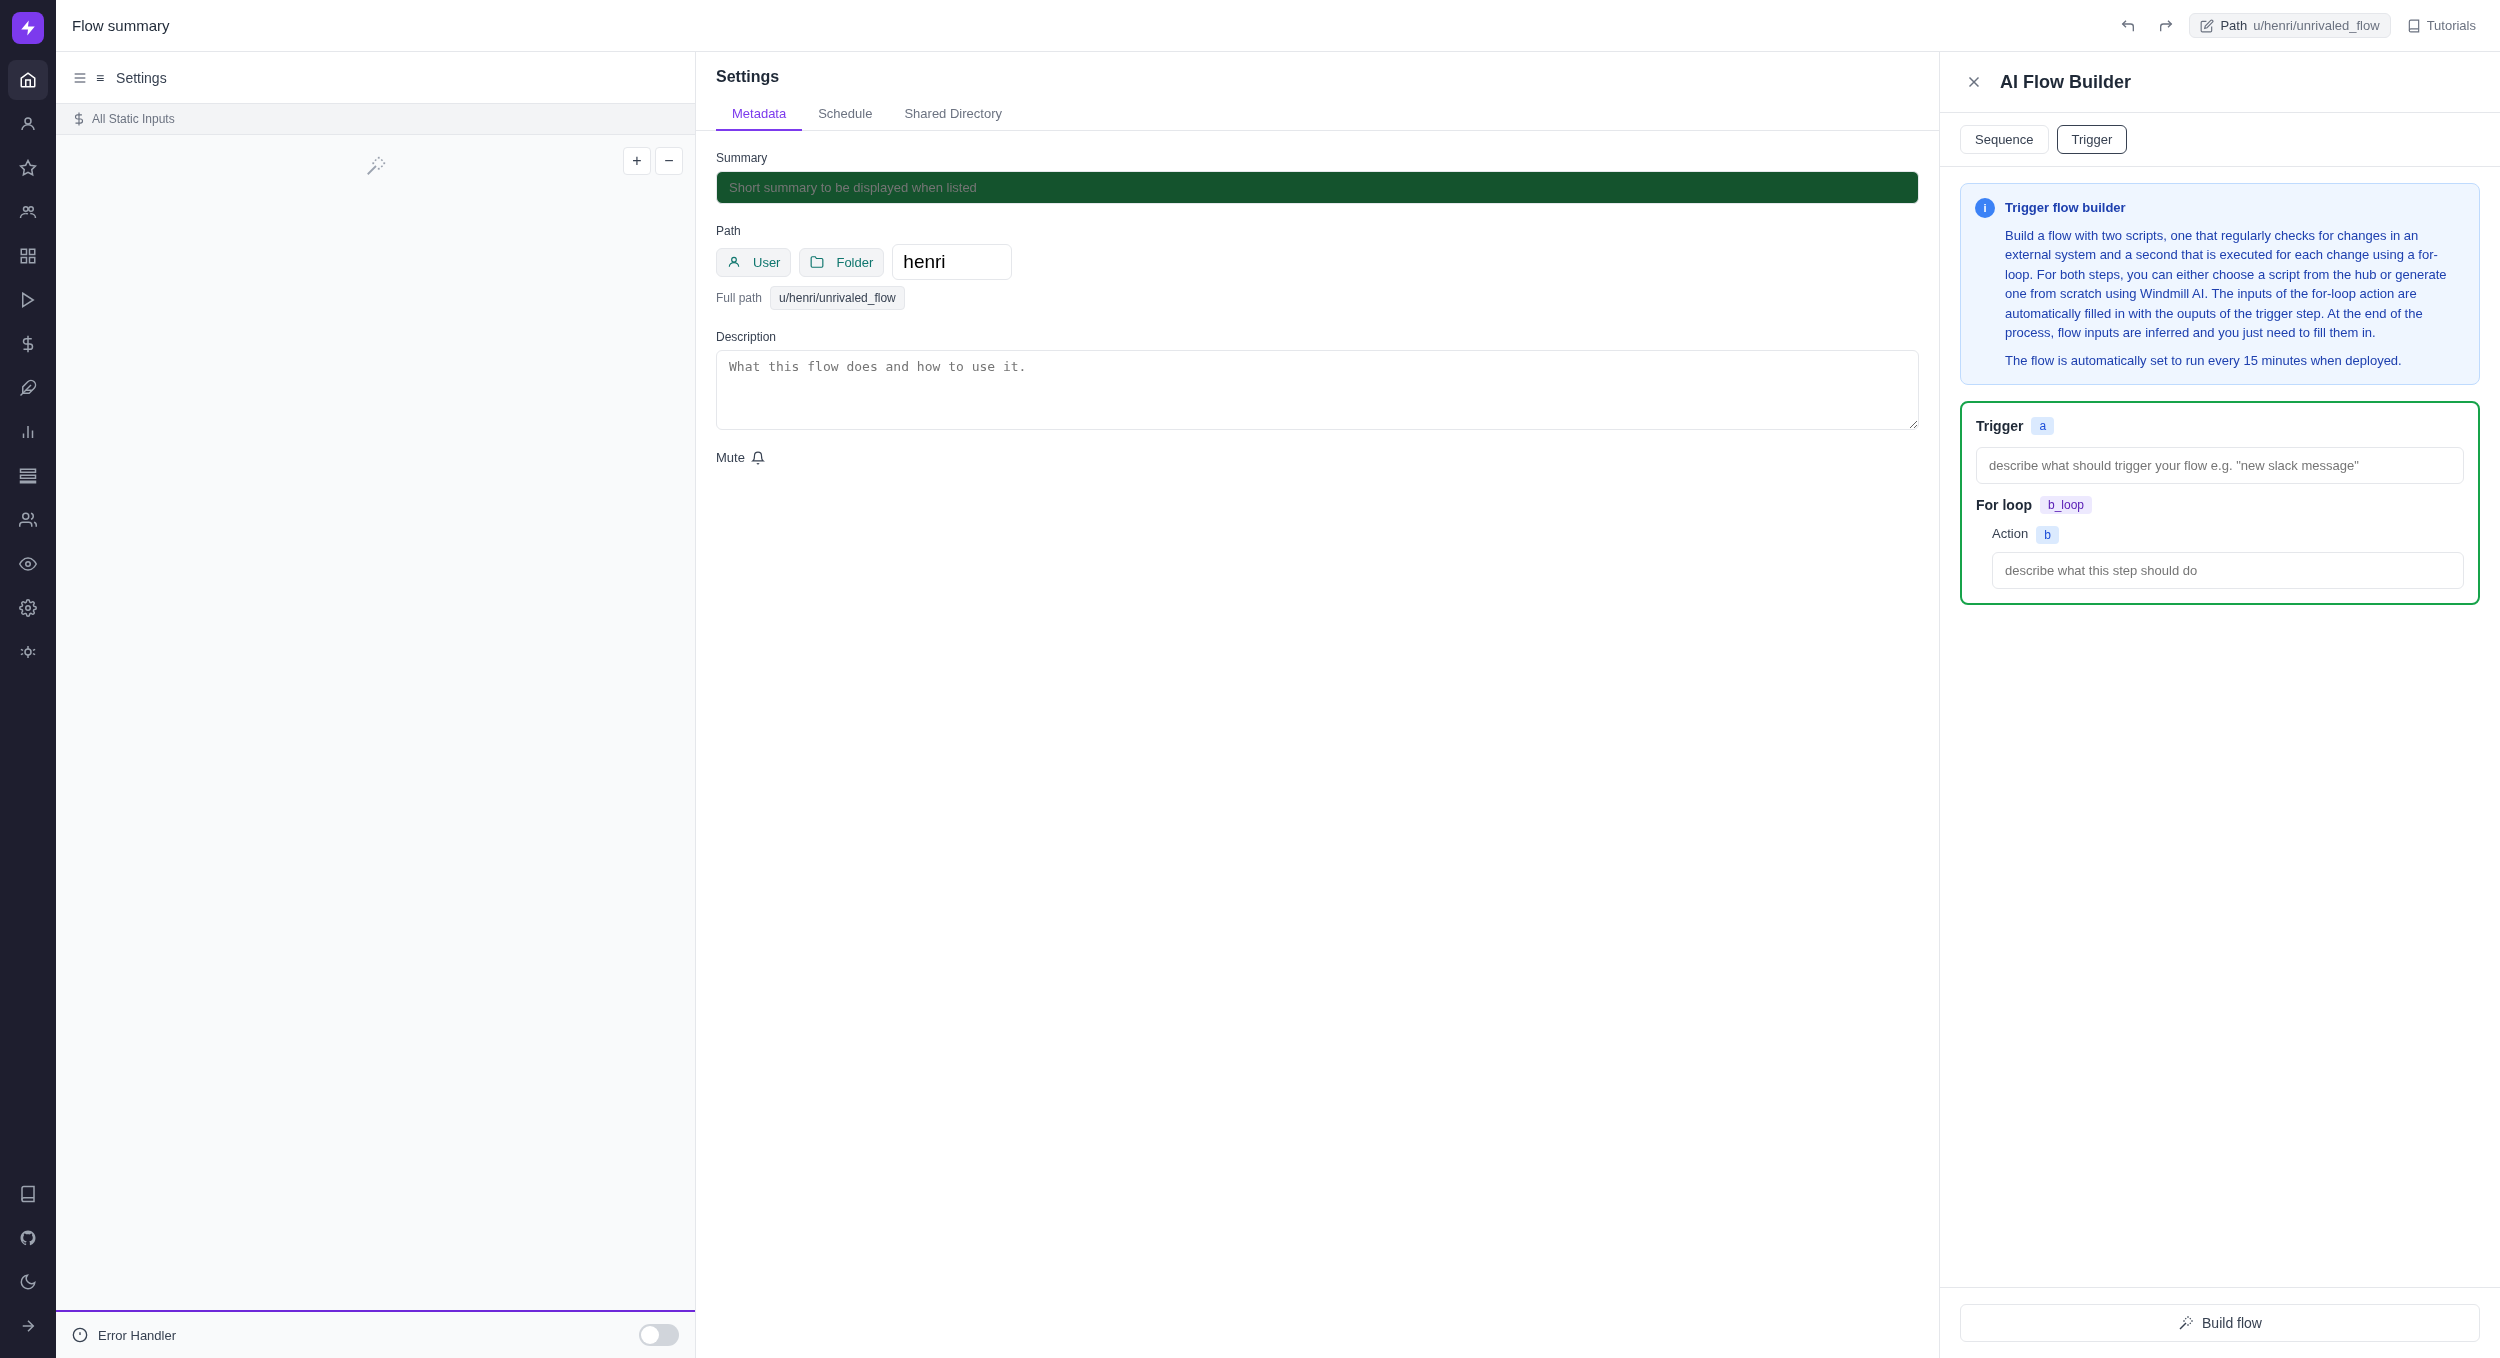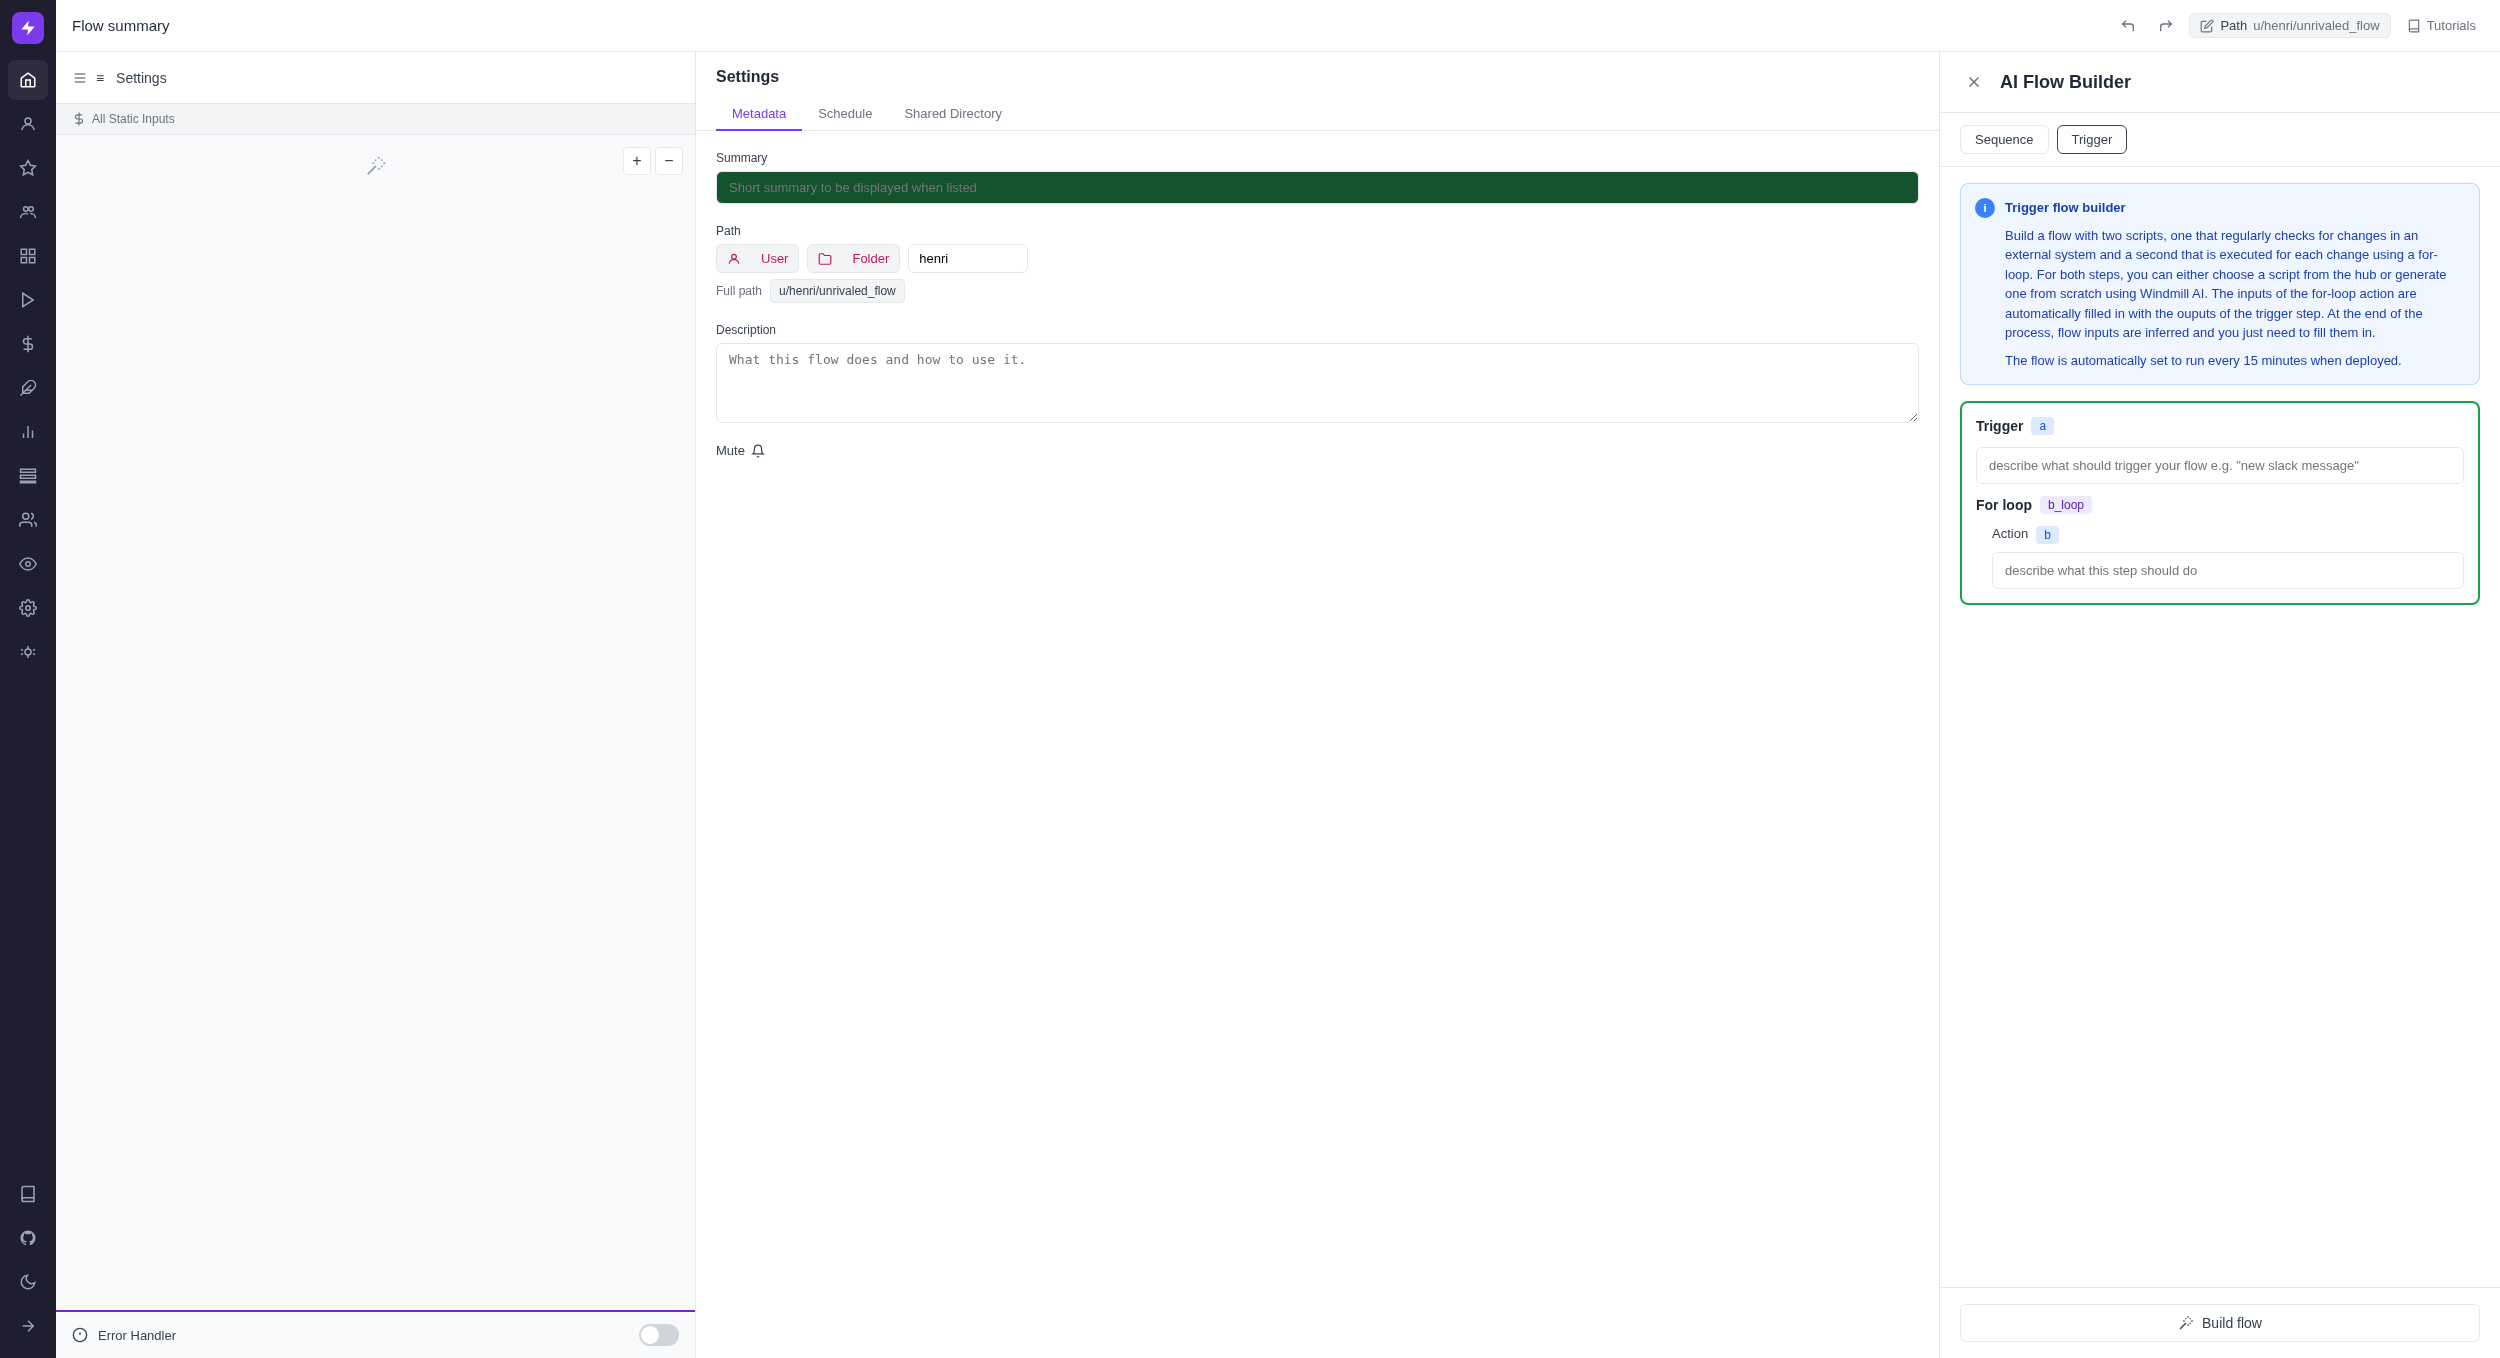--- a/index.html
+++ b/index.html
@@ -286,34 +286,34 @@
       outline: none;
       background: #14532d;
     }
 
     .path-fields {
       display: flex;
       gap: 8px;
       align-items: center;
     }
     .path-segment {
-      display: flex; align-items: center; gap: 20px;
+      display: flex; align-items: center; gap: 12px;
       background: #f3f4f6;
       border: 1px solid #e5e7eb;
       border-radius: 6px;
       padding: 6px 10px;
       font-size: 13px;
-      color: #be185d;
+      color: #0f766e;
     }
     .path-segment svg { width: 14px; height: 14px; }
     .path-user-input {
       border: 1px solid #e5e7eb;
       border-radius: 6px;
       padding: 6px 10px;
-      font-size: 13px;
+      font-size: 19px;
       width: 120px;
       outline: none;
     }
     .full-path-row {
       display: flex; align-items: center; gap: 8px;
     }
     .full-path-label { font-size: 12px; color: #6b7280; }
     .full-path-value {
       font-size: 12px;
       background: #f3f4f6;

